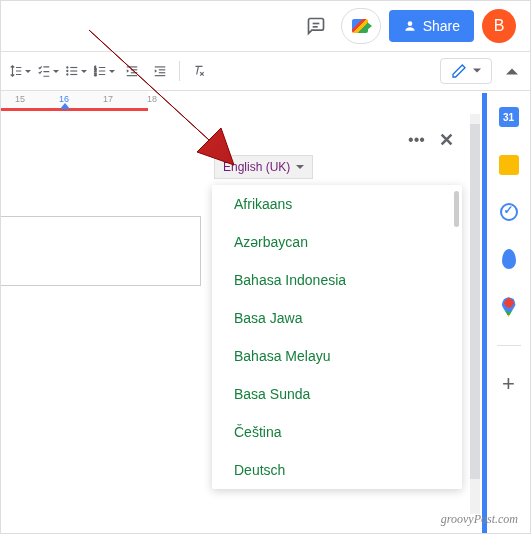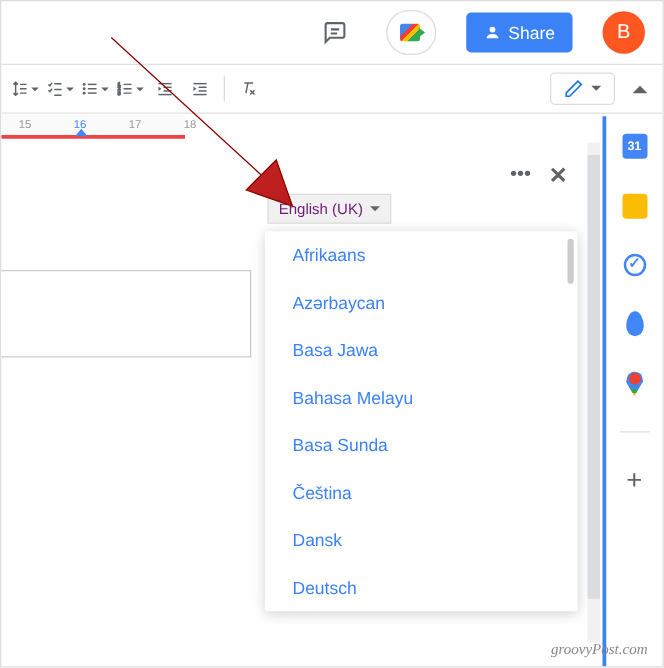--- a/index.html
+++ b/index.html
@@ -13,21 +13,21 @@
       border: 1px solid #ddd;
     }
     
     
     .header {
       height: 50px;
       display: flex;
       align-items: center;
       justify-content: flex-end;
       padding: 6px 14px;
-      gap: 24px;
+      gap: 8px;
     }
     .icon-btn {
       width: 34px; height: 34px;
       display: flex; align-items: center; justify-content: center;
       border-radius: 50%;
       cursor: pointer;
     }
     .meet-btn {
       width: 40px; height: 36px;
       border: 1px solid #dadce0;
@@ -196,21 +196,21 @@
       background: #fff;
       box-shadow: 0 2px 10px rgba(0,0,0,0.18);
       border-radius: 2px;
       max-height: 370px;
       overflow: hidden;
       position: relative;
     }
     .lang-item {
       padding: 11px 22px;
       font-size: 14px;
-      color: #3b82f6;
+      color: #15803d;
       cursor: pointer;
     }
     .lang-item:last-child { 
       padding-bottom: 0; 
       height: 20px;
       overflow: hidden;
     }
     .lang-scroll {
       position: absolute;
       right: 3px; top: 6px;
@@ -218,21 +218,21 @@
       background: #ccc;
       border-radius: 3px;
     }
     
     
     .side-panel {
       position: absolute;
       right: 0; top: 92px;
       width: 48px;
       height: calc(100% - 92px);
-      border-left: 3px solid #3b82f6;
+      border-left: 5px solid #3b82f6;
       display: flex;
       flex-direction: column;
       align-items: center;
       padding-top: 14px;
       gap: 28px;
     }
     .side-icon {
       width: 20px; height: 20px;
       cursor: pointer;
     }
@@ -403,25 +403,25 @@
     <div class="lang-header">
       <span class="dots">•••</span>
       <span class="close-x">✕</span>
     </div>
     <div class="lang-select">
       <span>English (UK)</span>
     </div>
     <div class="lang-list">
       <div class="lang-item">Afrikaans</div>
       <div class="lang-item">Azərbaycan</div>
+      <div class="lang-item">Bahasa Indonesia</div>
       <div class="lang-item">Basa Jawa</div>
       <div class="lang-item">Bahasa Melayu</div>
       <div class="lang-item">Basa Sunda</div>
       <div class="lang-item">Čeština</div>
-      <div class="lang-item">Dansk</div>
       <div class="lang-item">Deutsch</div>
       <div class="lang-scroll"></div>
     </div>
   </div>
 </div>
 
 <div class="main-scroll">
   <div class="main-scroll-thumb"></div>
 </div>
 

